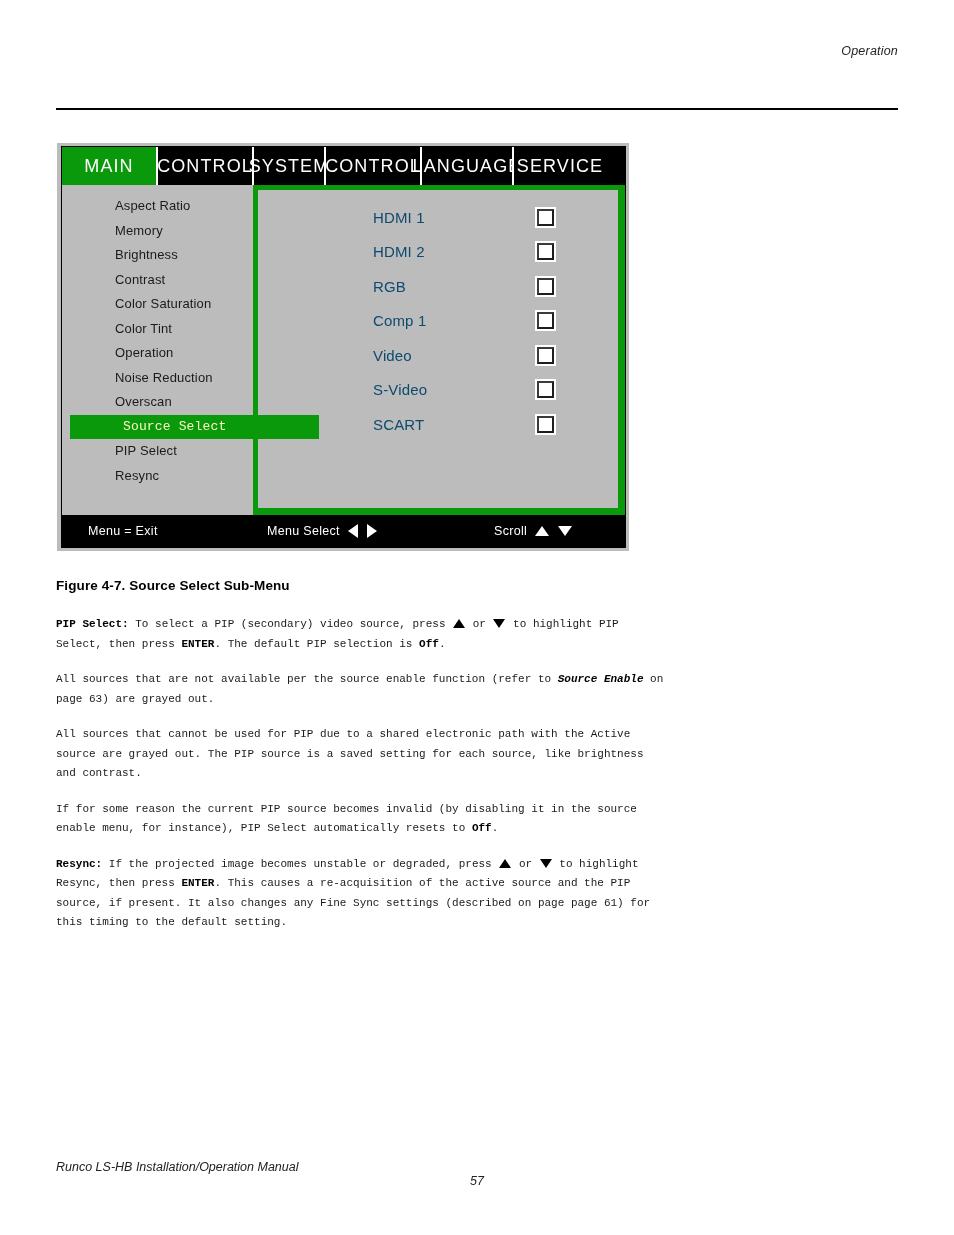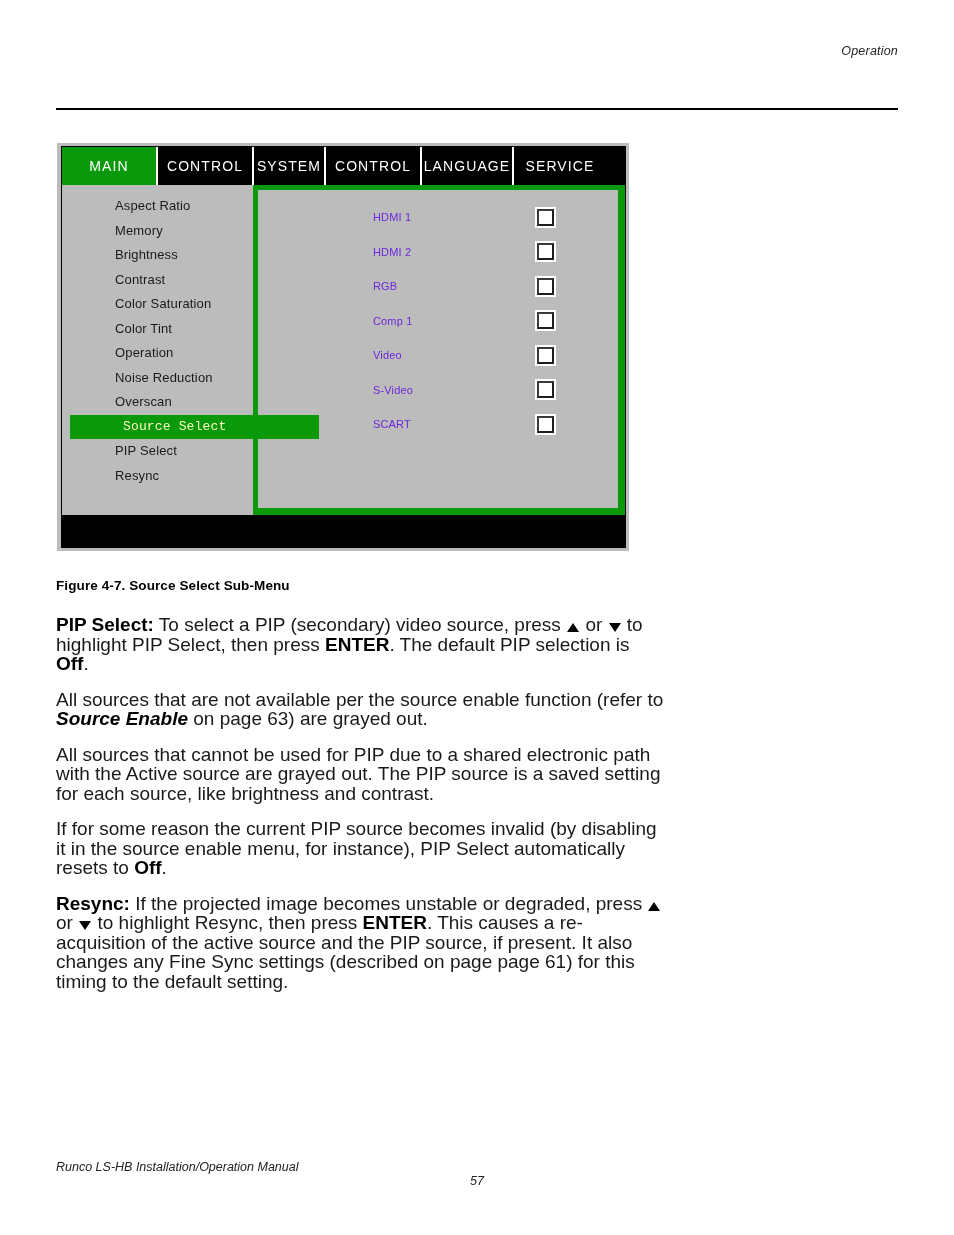--- a/index.html
+++ b/index.html
@@ -67,21 +67,21 @@
     display: flex;
     background: #000000;
     box-sizing: border-box;
   }
   .tab {
     position: relative;
     display: flex;
     align-items: center;
     justify-content: center;
     color: #ffffff;
-    font-size: 14px;
+    font-size: 18px;
     letter-spacing: 1.1px;
     background: #000000;
     border-right: 2px solid #ffffff;
     box-sizing: border-box;
     white-space: nowrap;
     font-family: "Liberation Sans", sans-serif;
   }
   .tab.active {
     background: #09990a;
   }
@@ -149,22 +149,22 @@
   }
   .src-row {
     position: relative;
     height: 34.5px;
     display: flex;
     align-items: center;
   }
   .src-label {
     position: absolute;
     left: 115px;
-    font-size: 11px;
-    color: #6d28d9;
+    font-size: 15px;
+    color: #0c4a6e;
     letter-spacing: 0.15px;
     white-space: nowrap;
   }
   .src-box {
     position: absolute;
     left: 277px;
     width: 21px;
     height: 21px;
     background: #ffffff;
     box-sizing: border-box;
@@ -224,24 +224,25 @@
     width: 610px;
   }
   .fig-caption {
     font-size: 13.5px;
     font-weight: bold;
     color: #000;
     margin: 0 0 22px 0;
     letter-spacing: 0.1px;
   }
   .para {
-    font-size: 19px;
+    font-size: 11px;
     line-height: 19.5px;
     color: #1a1a1a;
     margin: 0 0 16px 0;
+    font-family: Liberation Mono, monospace;
   }
   .para:last-child { margin-bottom: 0; }
   .b { font-weight: bold; color:#000; }
   .bi { font-weight: bold; font-style: italic; color:#000; }
   .tri-up, .tri-dn {
     display: inline-block;
     width: 0; height: 0;
     vertical-align: -1px;
     margin: 0 1px;
   }
@@ -351,20 +352,35 @@
             <span class="src-label">SCART</span>
             <span class="src-box">
                 <i></i>
               </span>
           </div>
 
         </div>
       </div>
     </div>
 
+    <div class="statusbar">
+      <div class="sb-item sb-exit">
+        <span>Menu = Exit</span>
+      </div>
+      <div class="sb-item sb-select">
+        <span>Menu Select</span>
+        <span class="arrow ar-left"></span>
+        <span class="arrow ar-right"></span>
+      </div>
+      <div class="sb-item sb-scroll">
+        <span>Scroll</span>
+        <span class="arrow ar-up"></span>
+        <span class="arrow ar-down"></span>
+      </div>
+    </div>
 
   </div>
 </div>
 
 <div class="doc">
 
   <p class="fig-caption">Figure 4-7. Source Select Sub-Menu</p>
 
   <p class="para"><span class="b">PIP Select:</span><span> To select a PIP (secondary) video source, press </span><span class="tri-up"></span><span> or </span><span class="tri-dn"></span><span> to highlight PIP Select, then press </span><span class="b">ENTER</span><span>. The default PIP selection is </span><span class="b">Off</span><span>.</span></p>
 

